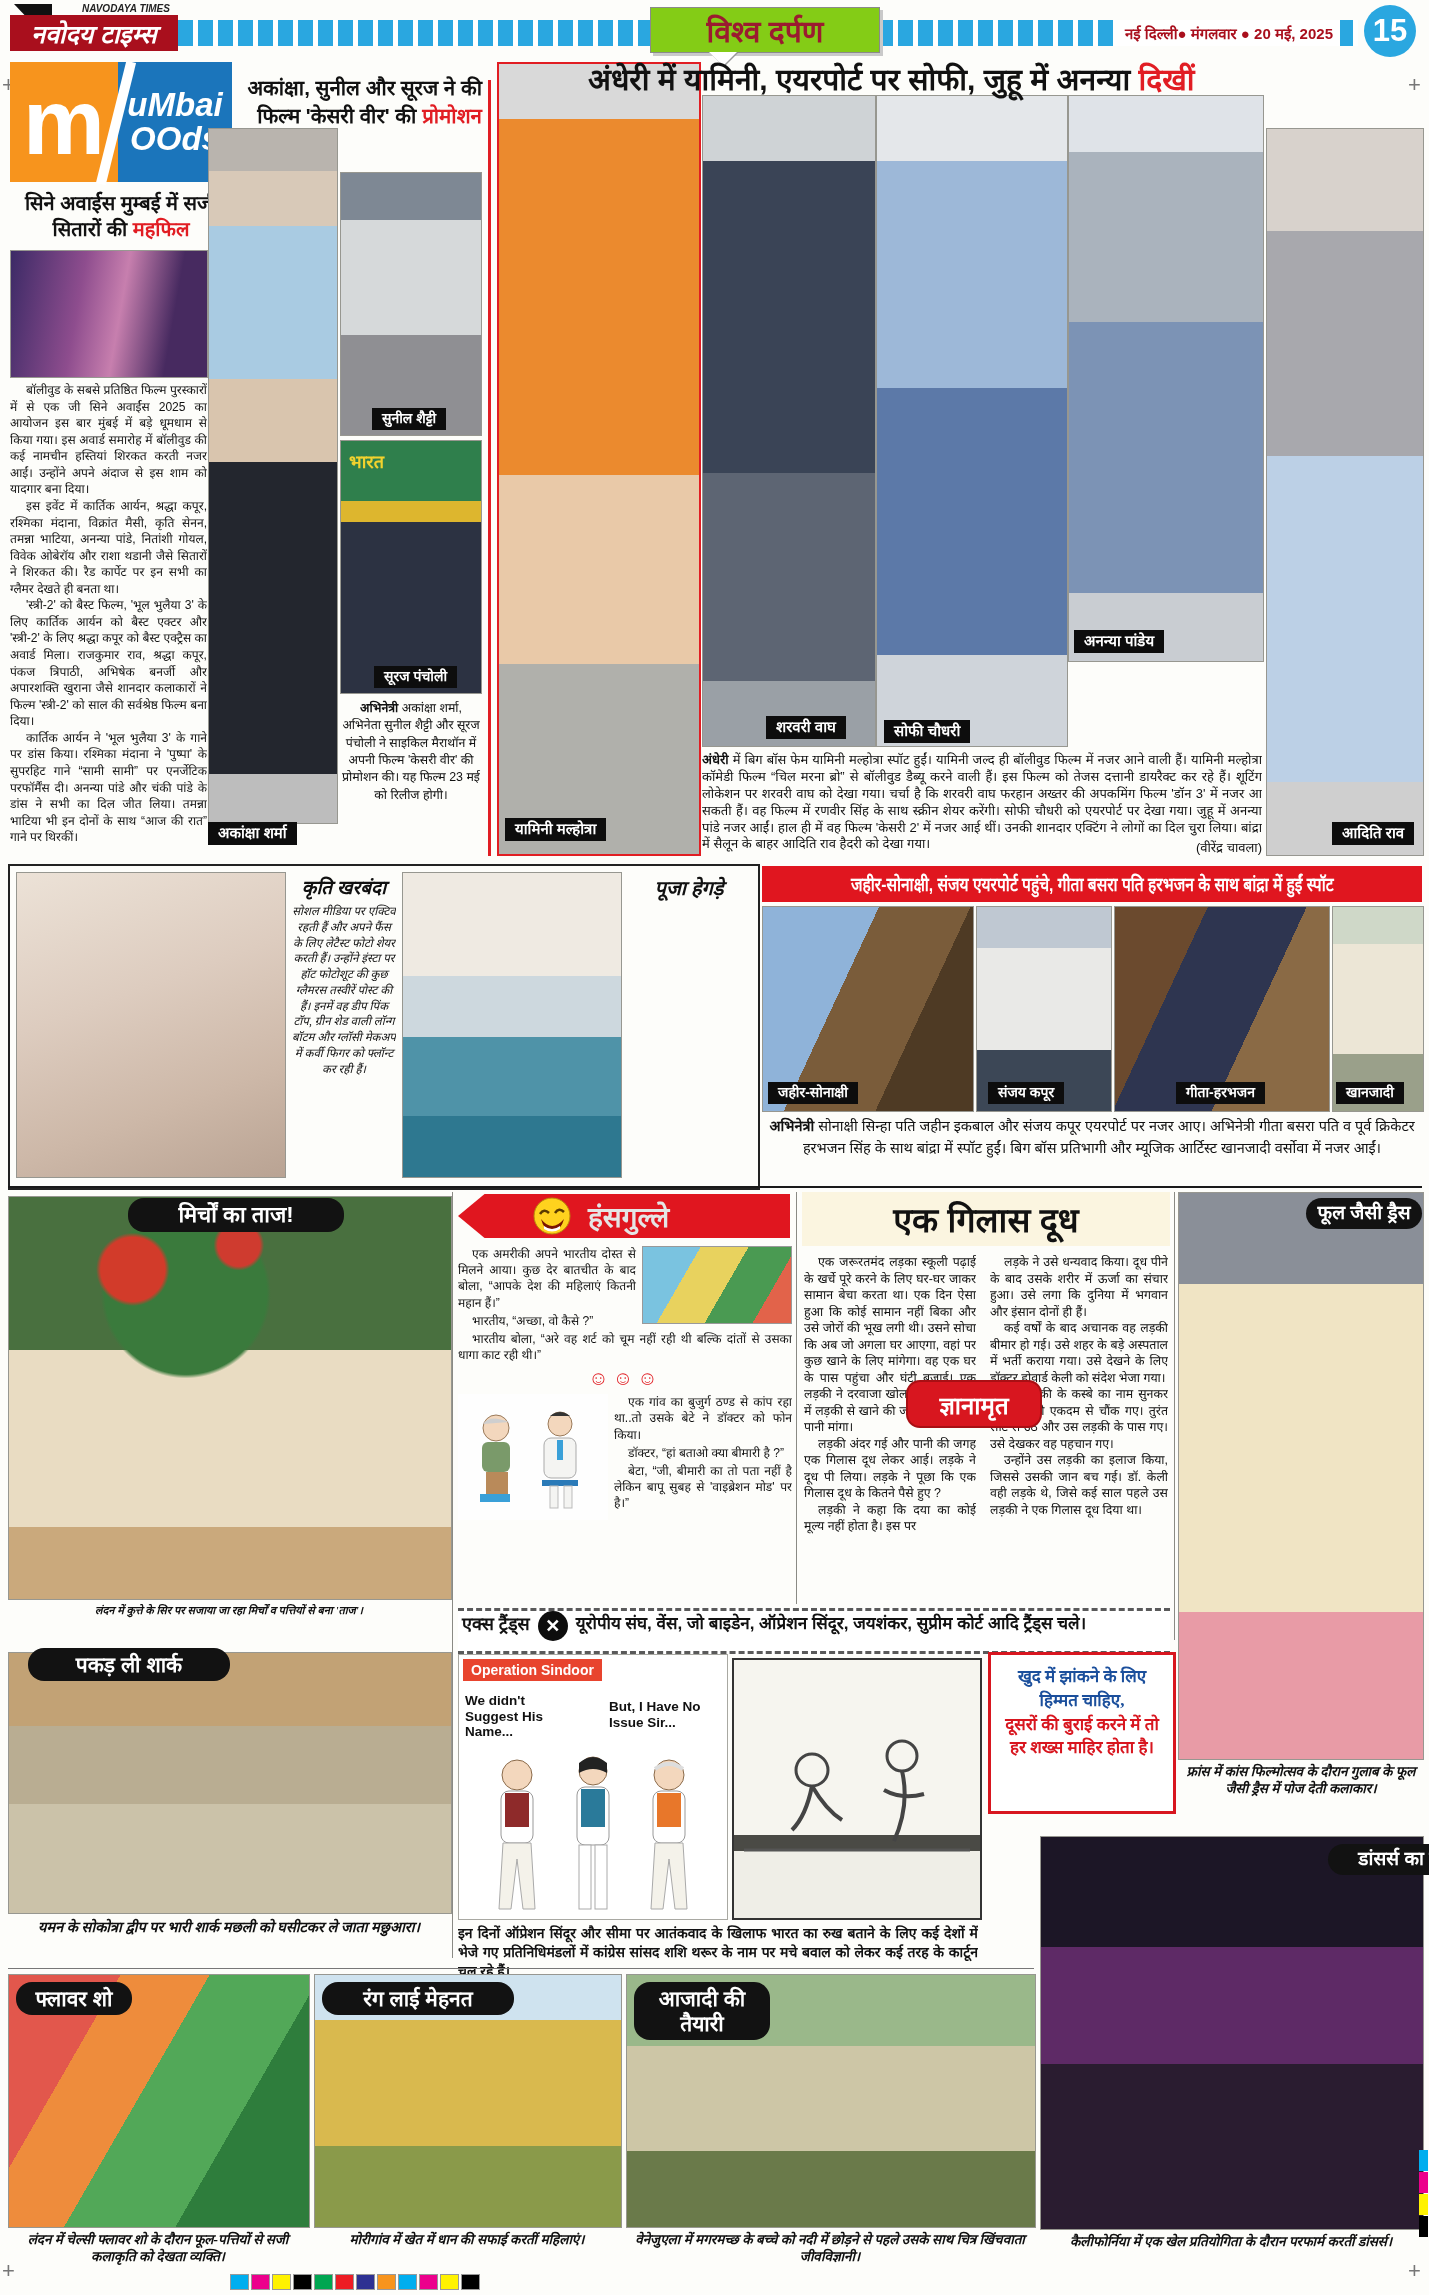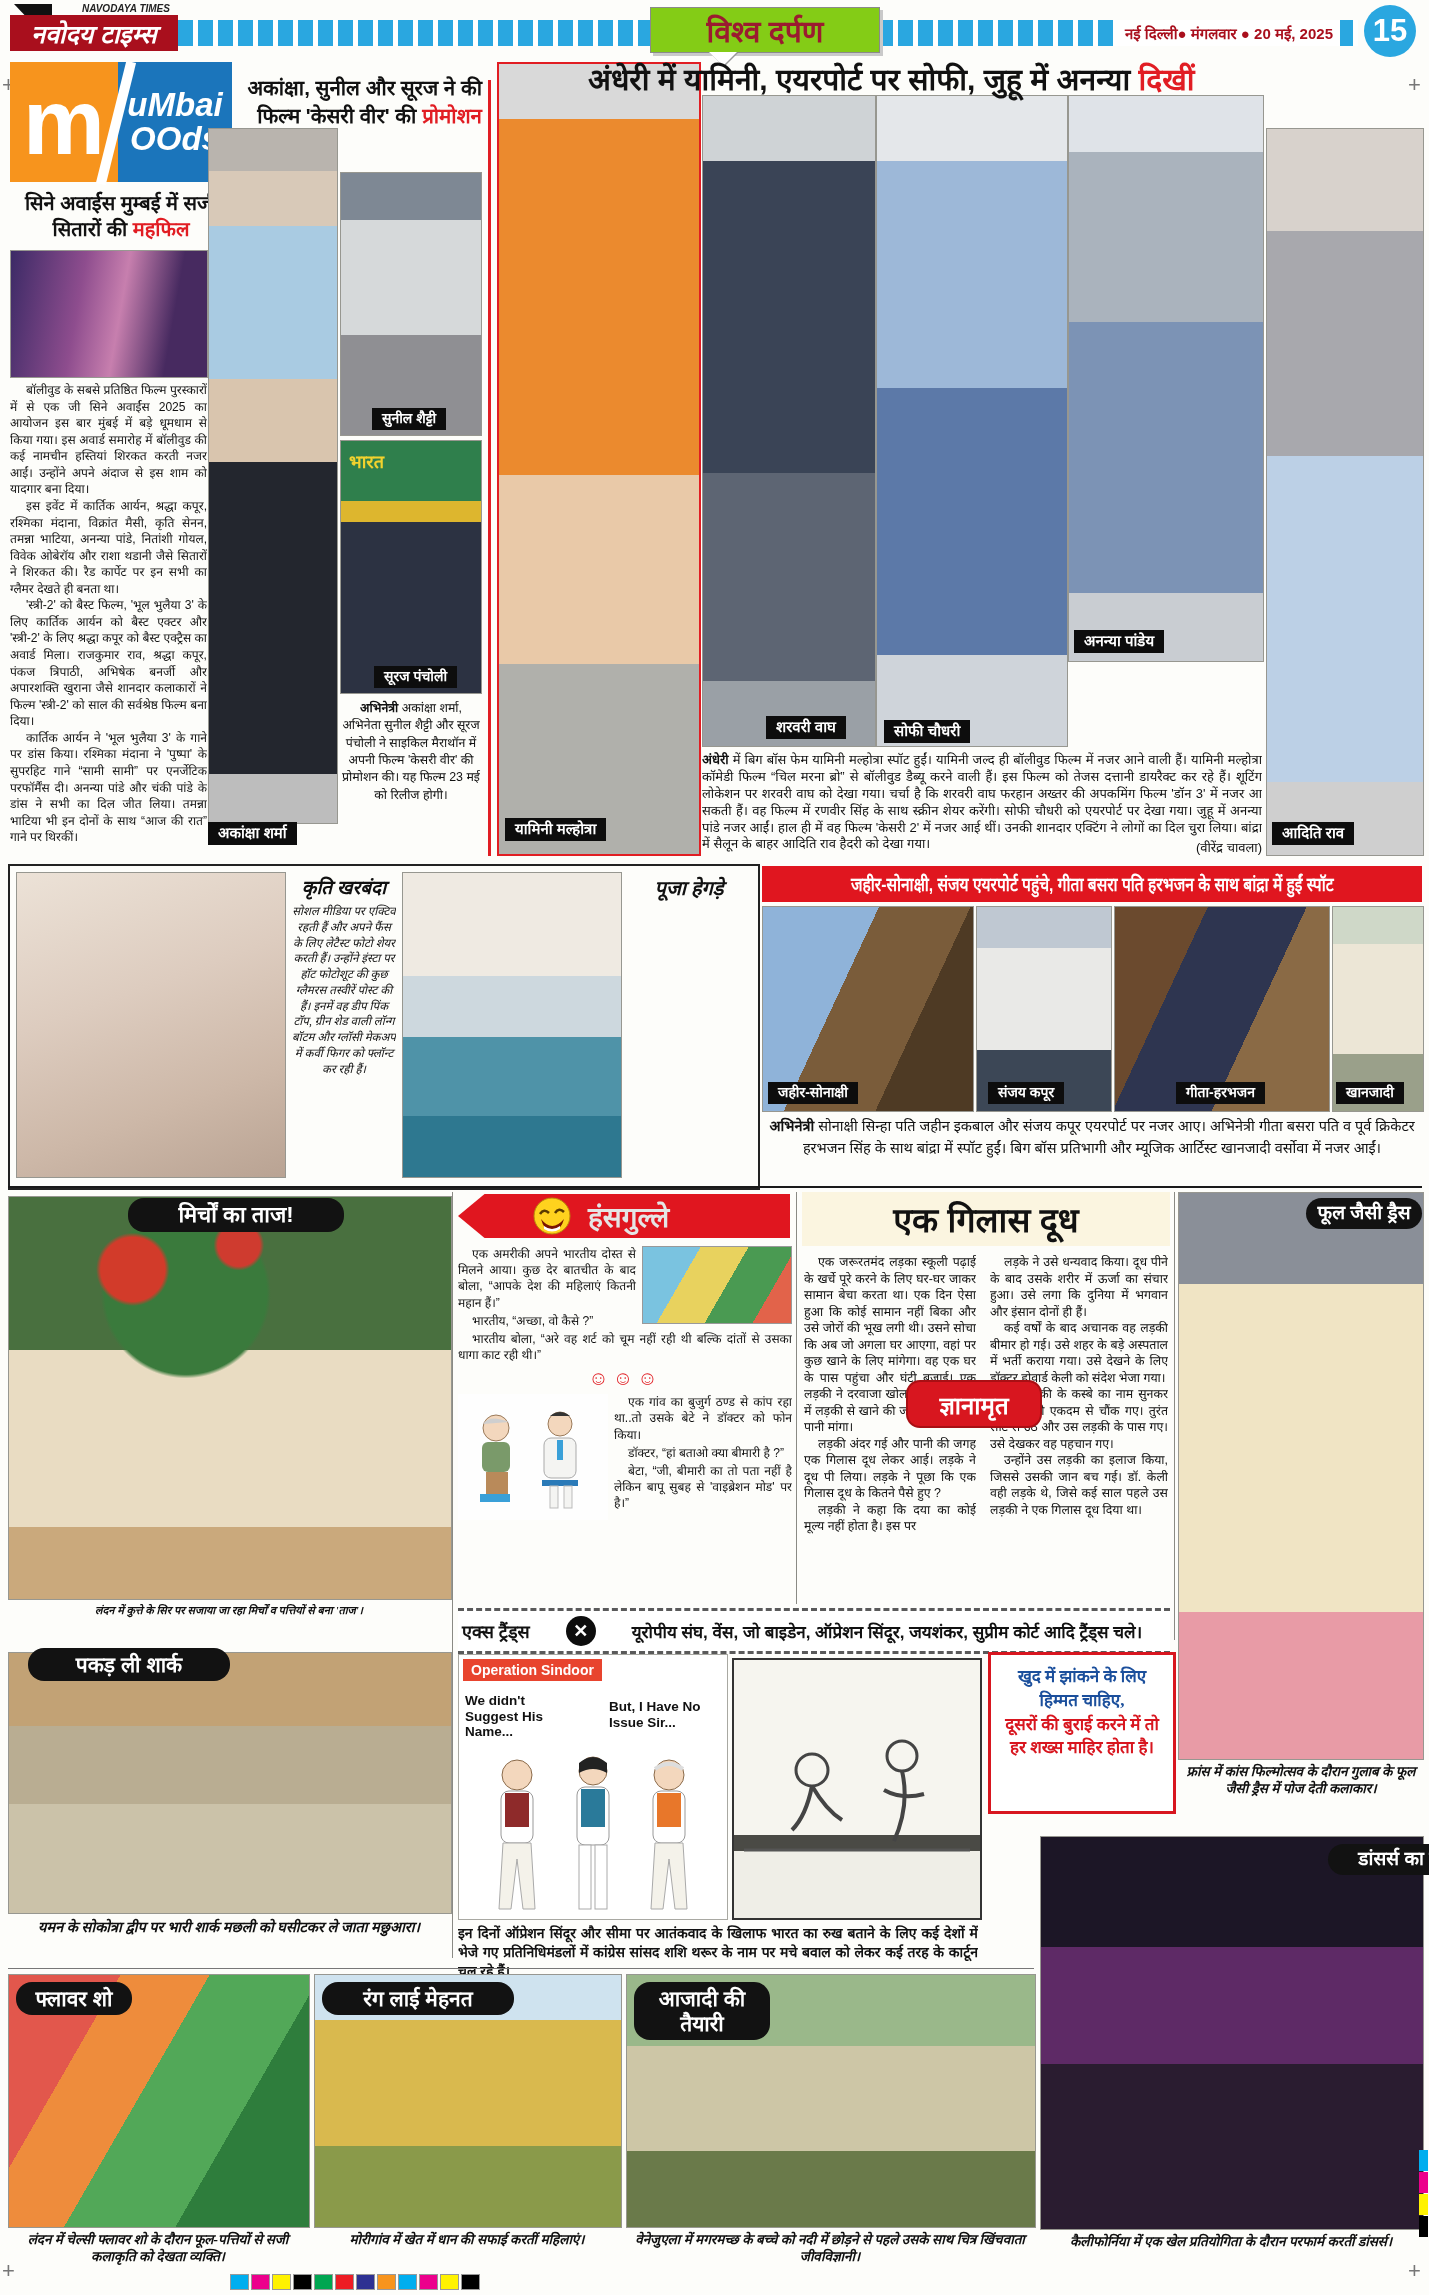--- a/index.html
+++ b/index.html
@@ -40,21 +40,21 @@
   .jbanner{position:absolute;background:#e0161f;color:#e5e5e5;font-weight:700;
            clip-path:polygon(0 50%,8% 0,100% 0,100% 100%,8% 100%);display:flex;align-items:center;}
   .smilies{color:#e11d23;text-align:center;font-size:20px;letter-spacing:4px;margin:2px 0;}
   .jokes-body p{margin:0 0 2px;text-indent:14px;text-align:justify;}
   .milkcols p{margin:0;text-indent:14px;text-align:justify;}
   .badge-red{position:absolute;background:#d8161f;color:#fff;font-weight:700;text-align:center;
              border-radius:12px;box-shadow:0 0 0 2px #a90f14;display:flex;align-items:center;justify-content:center;}
   .quotebox{position:absolute;border:3px solid #d8161f;background:#fff;text-align:center;
             font-family:"Liberation Serif",serif;font-weight:700;padding:10px 8px;}
   .xbar{position:absolute;border-top:3px dashed #5a5a5a;border-bottom:3px dashed #5a5a5a;
-        display:flex;align-items:center;background:#fff;white-space:nowrap;overflow:hidden;gap:28px;}
+        display:flex;background:#fff;white-space:nowrap;overflow:hidden;}
   .xicon{display:inline-flex;width:30px;height:30px;border-radius:50%;background:#0d0d0d;color:#fff;
          align-items:center;justify-content:center;font-weight:700;font-size:18px;margin:0 8px;flex:0 0 auto;}
   .oplabel{position:absolute;background:#e8442e;color:#fff;font-weight:700;padding:3px 8px;font-size:14px;}
   .bubble{position:absolute;font-weight:700;font-size:13.5px;line-height:1.15;color:#111;}
   .cartoonbox{position:absolute;background:#fff;border:1px solid #a8a8a2;overflow:hidden;}
   .regplus{position:absolute;color:#777;font-size:22px;font-weight:400;}
   .cbar{position:absolute;display:flex;}
   .cbar div{width:17px;height:14px;margin-right:2px;border:0.5px solid #999;}
   .cmyk{position:absolute;display:flex;flex-direction:column;}
   .cmyk div{width:9px;height:21px;margin-bottom:1px;}
@@ -143,21 +143,21 @@
   </div>
   <div class="ph g-yamini" style="left:497px;top:62px;width:200px;height:790px;border:2px solid #e11d23;"></div>
   <div class="plabel" style="left:505px;top:818px;">यामिनी मल्होत्रा</div>
   <div class="ph g-sharvari" style="left:702px;top:95px;width:172px;height:650px;"></div>
   <div class="plabel" style="left:766px;top:716px;">शरवरी वाघ</div>
   <div class="ph g-sofi" style="left:876px;top:95px;width:190px;height:650px;"></div>
   <div class="plabel" style="left:884px;top:720px;">सोफी चौधरी</div>
   <div class="ph g-ananya" style="left:1068px;top:95px;width:194px;height:565px;"></div>
   <div class="plabel" style="left:1074px;top:630px;">अनन्या पांडेय</div>
   <div class="ph g-aditi" style="left:1266px;top:128px;width:156px;height:726px;"></div>
-  <div class="plabel" style="left:1272px;top:822px;">आदिति राव</div>
+  <div class="plabel" style="left:1332px;top:822px;">आदिति राव</div>
   <div class="abs body-justify" style="left:702px;top:752px;width:560px;height:102px;font-size:13px;line-height:1.3;overflow:hidden;">
     <span class="leadword">अंधेरी</span><span> में बिग बॉस फेम यामिनी मल्होत्रा स्पॉट हुईं। यामिनी जल्द ही बॉलीवुड फिल्म में नजर आने वाली हैं। यामिनी मल्होत्रा कॉमेडी फिल्म “चिल मरना ब्रो” से बॉलीवुड डैब्यू करने वाली हैं। इस फिल्म को तेजस दत्तानी डायरैक्ट कर रहे हैं। शूटिंग लोकेशन पर शरवरी वाघ को देखा गया। चर्चा है कि शरवरी वाघ फरहान अख्तर की अपकमिंग फिल्म 'डॉन 3' में नजर आ सकती हैं। वह फिल्म में रणवीर सिंह के साथ स्क्रीन शेयर करेंगी। सोफी चौधरी को एयरपोर्ट पर देखा गया। जुहू में अनन्या पांडे नजर आईं। हाल ही में वह फिल्म 'केसरी 2' में नजर आई थीं। उनकी शानदार एक्टिंग ने लोगों का दिल चुरा लिया। बांद्रा में सैलून के बाहर आदिति राव हैदरी को देखा गया।</span>
   </div>
   <div class="abs" style="left:1112px;top:838px;width:150px;text-align:right;font-size:13px;background:#fdfdfa;">(वीरेंद्र चावला)</div>
 
   <div class="abs" style="left:8px;top:864px;width:748px;height:322px;border:2px solid #222;">
     <div class="ph g-kriti" style="left:6px;top:6px;width:268px;height:304px;"></div>
     <div class="abs" style="left:282px;top:8px;width:104px;height:304px;text-align:center;font-family:'Liberation Serif',serif;overflow:hidden;">
       <div style="font-weight:700;font-style:italic;font-size:19px;margin-bottom:4px;">कृति खरबंदा</div>
       <div style="font-style:italic;font-size:11.6px;line-height:1.36;">सोशल मीडिया पर एक्टिव रहती हैं और अपने फैंस के लिए लेटैस्ट फोटो शेयर करती हैं। उन्होंने इंस्टा पर हॉट फोटोशूट की कुछ ग्लैमरस तस्वीरें पोस्ट की हैं। इनमें वह डीप पिंक टॉप, ग्रीन शेड वाली लॉन्ग बॉटम और ग्लॉसी मेकअप में कर्वी फिगर को फ्लॉन्ट कर रही हैं।</div>

